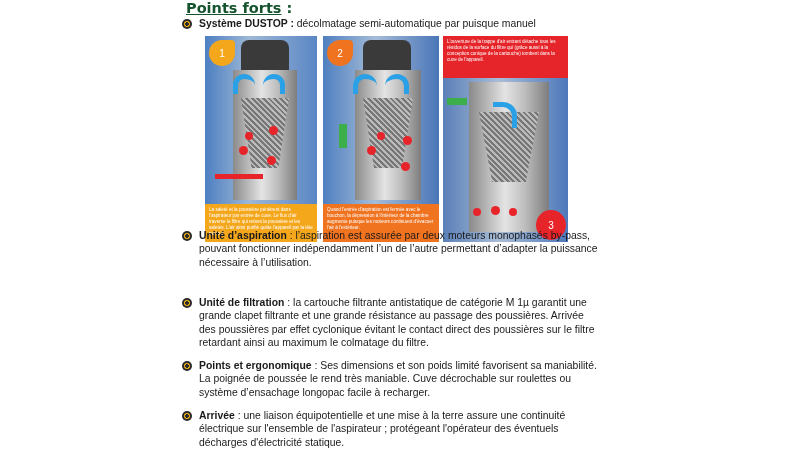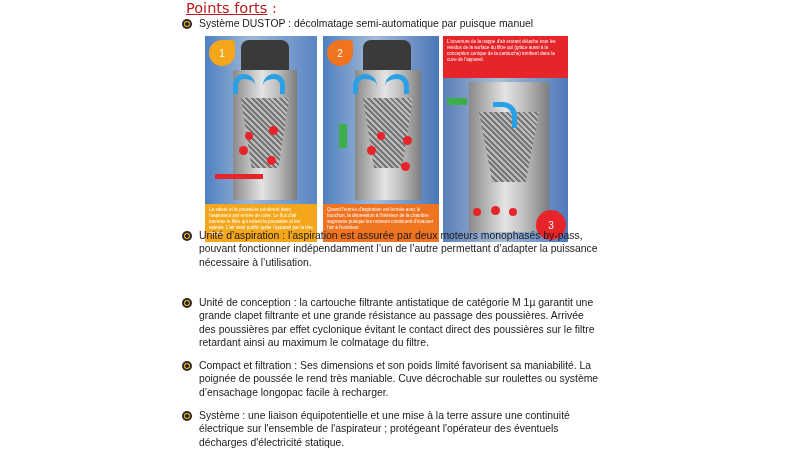--- a/index.html
+++ b/index.html
@@ -2,39 +2,39 @@
 <html><head>
 <meta charset="utf-8">
 <style>
   * { box-sizing: border-box; margin: 0; padding: 0; }
   html, body { width: 800px; height: 450px; background: #ffffff; overflow: hidden; }
   body { font-family: "Liberation Sans", sans-serif; color: #1a1a1a; position: relative; }
 
   .title {
     position: absolute; left: 186px; top: 0px;
     font-family: "DejaVu Sans", sans-serif;
-    font-size: 14.5px; font-weight: normal; color: #b91c1c;
+    font-size: 14.5px; font-weight: bold; color: #14532d;
   }
   .title .t { text-decoration: underline; }
 
   .bullet { position: absolute; left: 182px; font-size: 10.4px; line-height: 13.4px; width: 420px; }
   .bullet .ico {
     position: absolute; left: 0; top: 2px; width: 10px; height: 10px; border-radius: 50%;
     background: #2b2b2b;
   }
   .bullet .ico::before {
     content: ""; position: absolute; left: 2px; top: 2px; width: 6px; height: 6px; border-radius: 50%;
     background: #f5b316;
   }
   .bullet .ico::after {
     content: ""; position: absolute; left: 4px; top: 3px; width: 2px; height: 4px; background: #2b2b2b;
   }
   .bullet .ico i { position:absolute; left:3px; top:4px; width:4px; height:2px; background:#2b2b2b; }
   .bullet .body { padding-left: 17px; }
-  .bullet b { font-weight: normal; text-align: center; }
+  .bullet b { font-weight: bold; text-align: center; }
 
   .panels { position: absolute; left: 205px; top: 36px; width: 363px; height: 206px; }
   .panel { position: absolute; top: 0; height: 206px; overflow: hidden; }
   .p1 { left: 0; width: 112px; background: linear-gradient(90deg,#4d7fc2 0%,#9eb8d6 40%,#5a86c5 100%); }
   .p2 { left: 118px; width: 116px; background: linear-gradient(90deg,#4f7fc0 0%,#a5bcd8 45%,#4a76b8 100%); }
   .p3 { left: 238px; width: 125px; background: linear-gradient(90deg,#5a7fb8 0%,#a9bdd6 45%,#4e78bb 100%); }
 
   .vac { position: absolute; }
   .vac .cap { position:absolute; background:#3a3a3a; border-radius: 8px 8px 0 0; }
   .vac .body { position:absolute; background: linear-gradient(90deg,#8a8a8a,#e4e4e4 45%,#bdbdbd 70%,#7d7d7d); }
@@ -120,28 +120,28 @@
   <span class="ico">
       <i></i>
     </span>
   <div class="body"><b>Unité d’aspiration</b><span> : l’aspiration est assurée par deux moteurs monophasés by-pass, pouvant fonctionner indépendamment l’un de l’autre permettant d’adapter la puissance nécessaire à l’utilisation.</span></div>
 </div>
 
 <div class="bullet" style="top:296px;">
   <span class="ico">
       <i></i>
     </span>
-  <div class="body"><b>Unité de conception</b><span> : la cartouche filtrante antistatique de catégorie M 1µ garantit une grande clapet filtrante et une grande résistance au passage des poussières. Arrivée des poussières par effet cyclonique évitant le contact direct des poussières sur le filtre retardant ainsi au maximum le colmatage du filtre.</span></div>
+  <div class="body"><b>Unité de filtration</b><span> : la cartouche filtrante antistatique de catégorie M 1µ garantit une grande clapet filtrante et une grande résistance au passage des poussières. Arrivée des poussières par effet cyclonique évitant le contact direct des poussières sur le filtre retardant ainsi au maximum le colmatage du filtre.</span></div>
 </div>
 
 <div class="bullet" style="top:359px;">
   <span class="ico">
       <i></i>
     </span>
-  <div class="body"><b>Compact et filtration</b><span> : Ses dimensions et son poids limité favorisent sa maniabilité. La poignée de poussée le rend très maniable. Cuve décrochable sur roulettes ou système d’ensachage longopac facile à recharger.</span></div>
+  <div class="body"><b>Points et ergonomique</b><span> : Ses dimensions et son poids limité favorisent sa maniabilité. La poignée de poussée le rend très maniable. Cuve décrochable sur roulettes ou système d’ensachage longopac facile à recharger.</span></div>
 </div>
 
 <div class="bullet" style="top:409px;">
   <span class="ico">
       <i></i>
     </span>
-  <div class="body"><b>Système</b><span> : une liaison équipotentielle et une mise à la terre assure une continuité électrique sur l'ensemble de l'aspirateur ; protégeant l'opérateur des éventuels décharges d'électricité statique.</span></div>
+  <div class="body"><b>Arrivée</b><span> : une liaison équipotentielle et une mise à la terre assure une continuité électrique sur l'ensemble de l'aspirateur ; protégeant l'opérateur des éventuels décharges d'électricité statique.</span></div>
 </div>
 
 </body></html>

